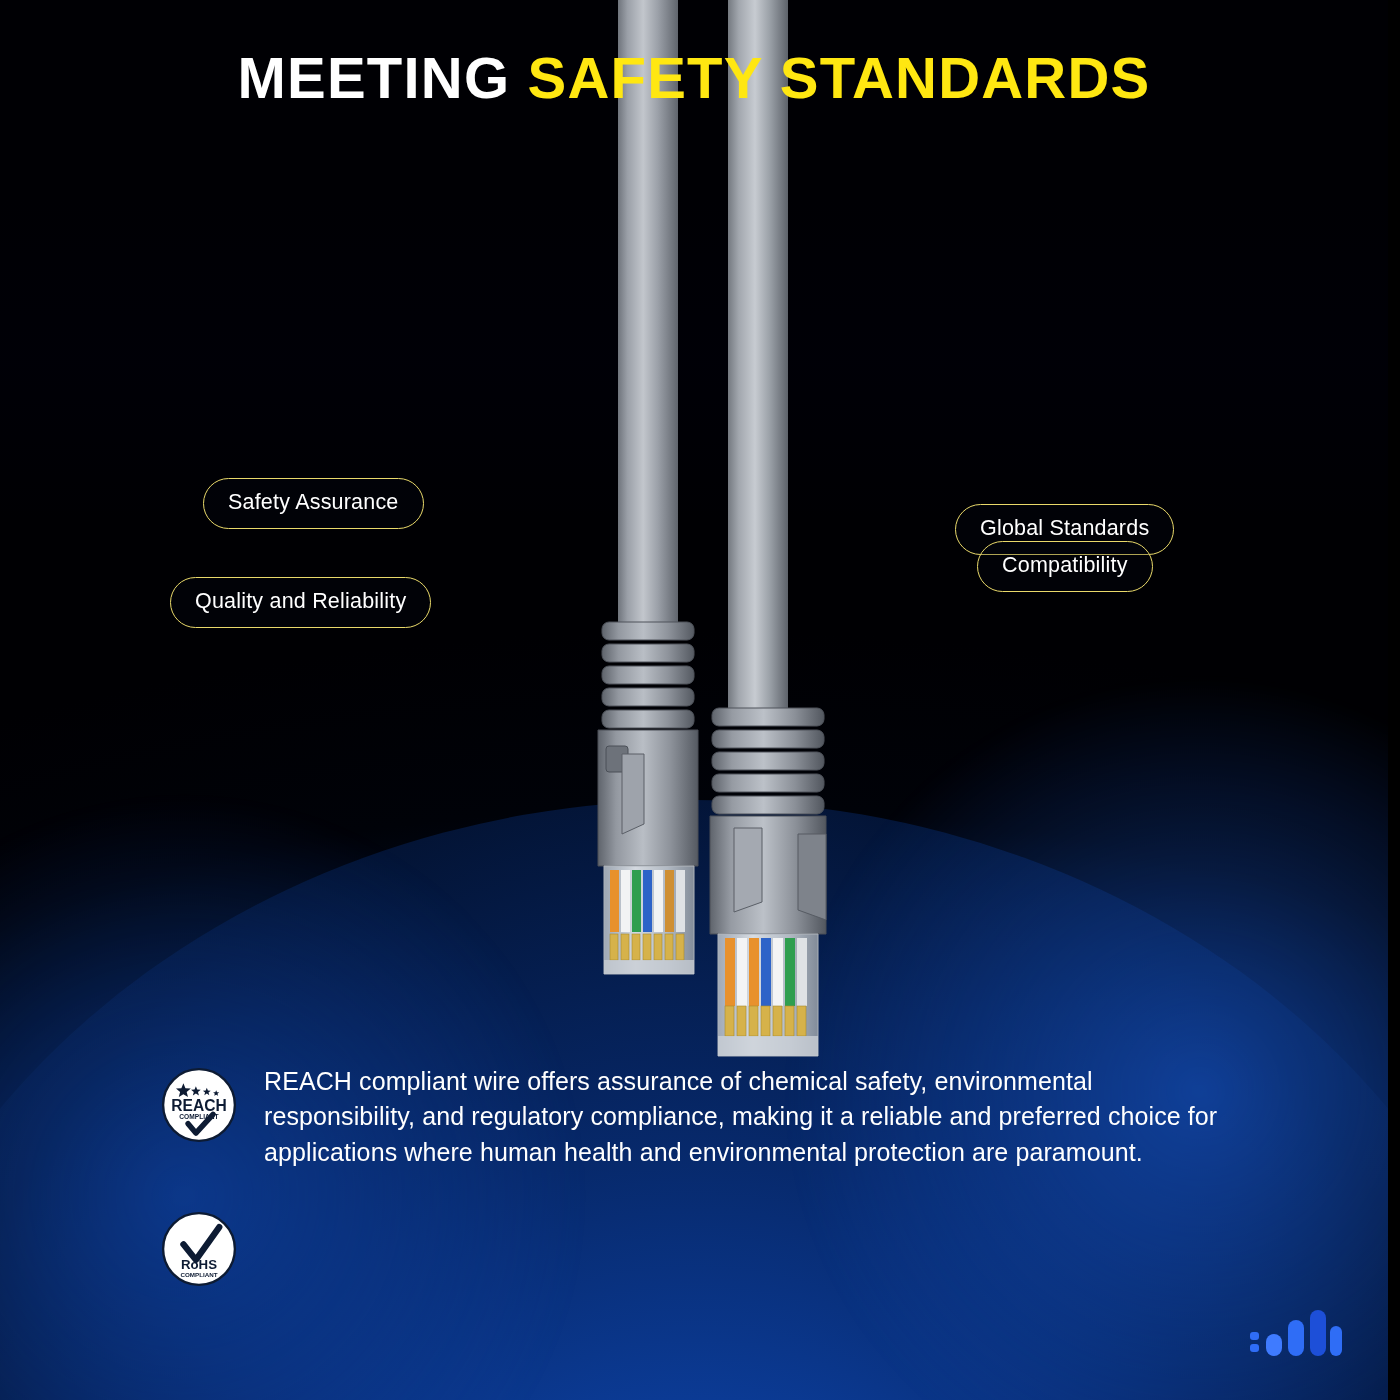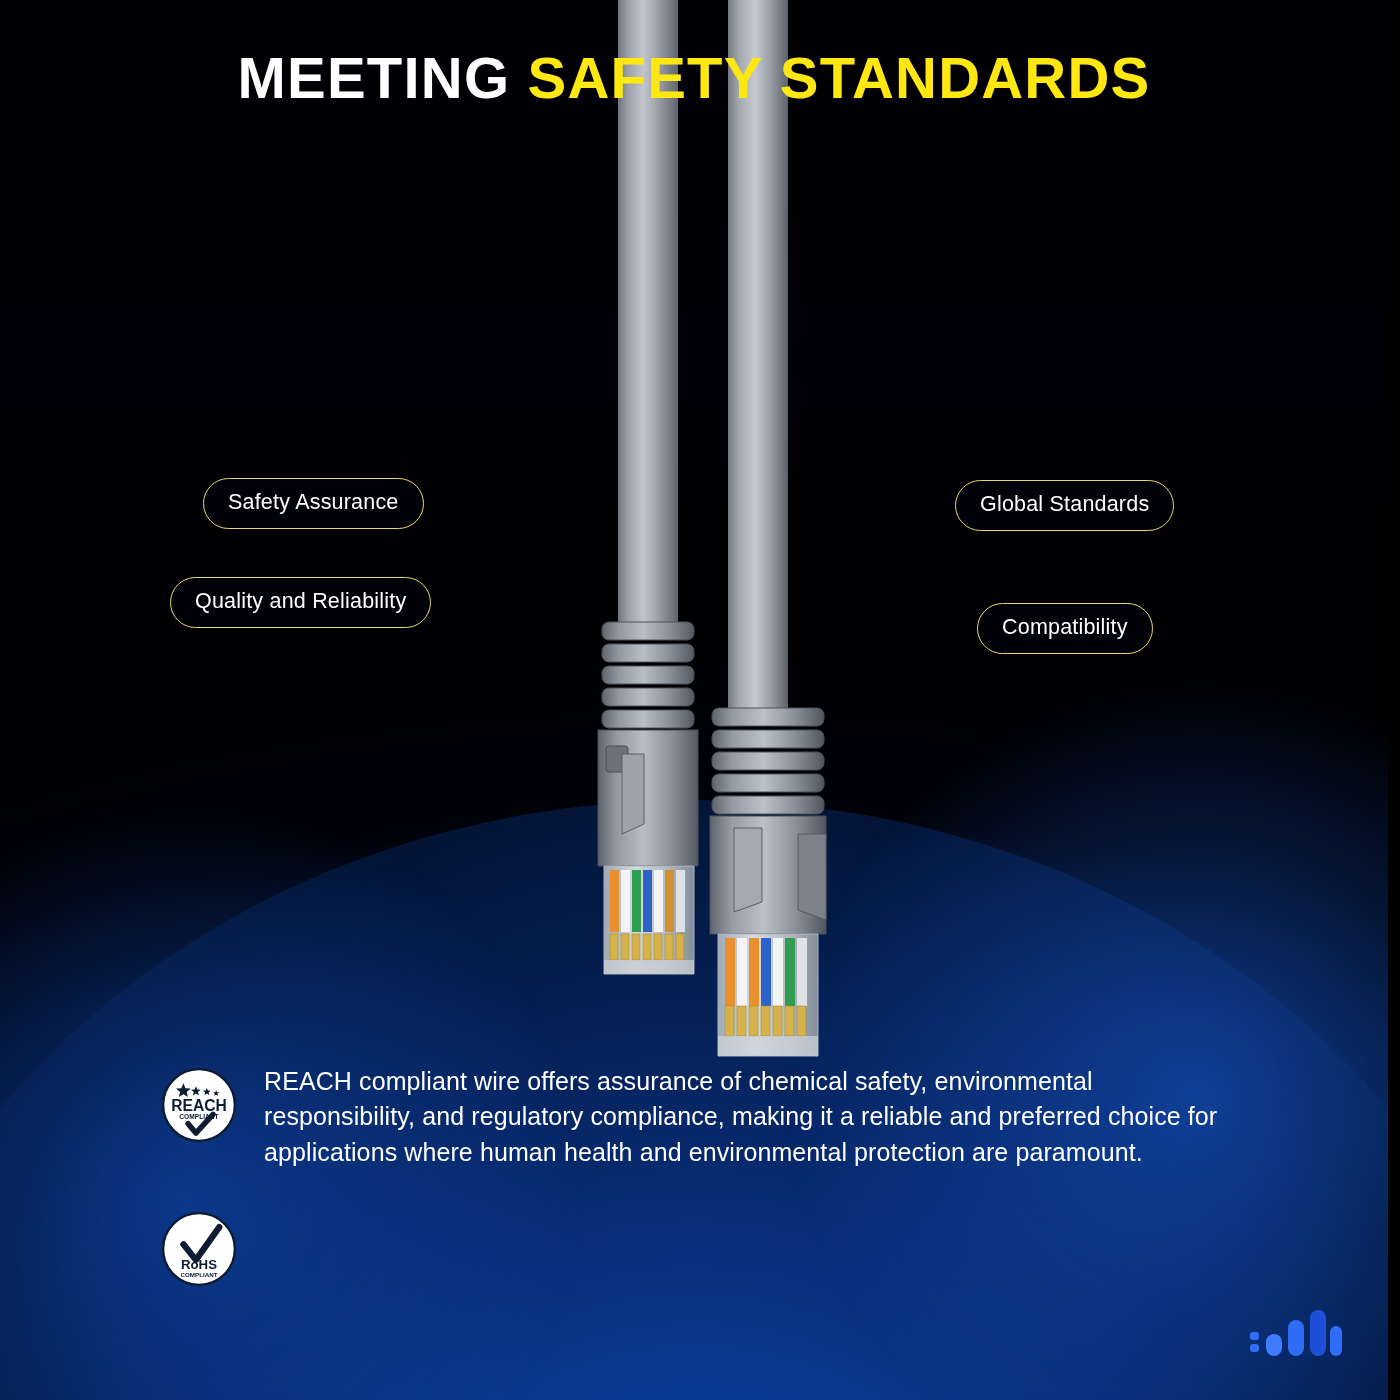--- a/index.html
+++ b/index.html
@@ -87,22 +87,22 @@
     border-radius: 26px;
     color: #ffffff;
     font-size: 21.5px;
     padding: 11px 24px 13px 24px;
     background: rgba(3,6,18,0.25);
     white-space: nowrap;
     letter-spacing: 0.2px;
   }
   #pill-safety      { left: 203px; top: 478px; }
   #pill-quality     { left: 170px; top: 577px; }
-  #pill-global      { left: 955px; top: 480px; }
-  #pill-compat      { left: 977px; top: 603px; }
+  #pill-global      { left: 955px; top: 504px; }
+  #pill-compat      { left: 977px; top: 541px; }
 
   
   .cable {
     position: absolute;
     z-index: 14;
   }
 
   
   .notes {
     position: absolute;

